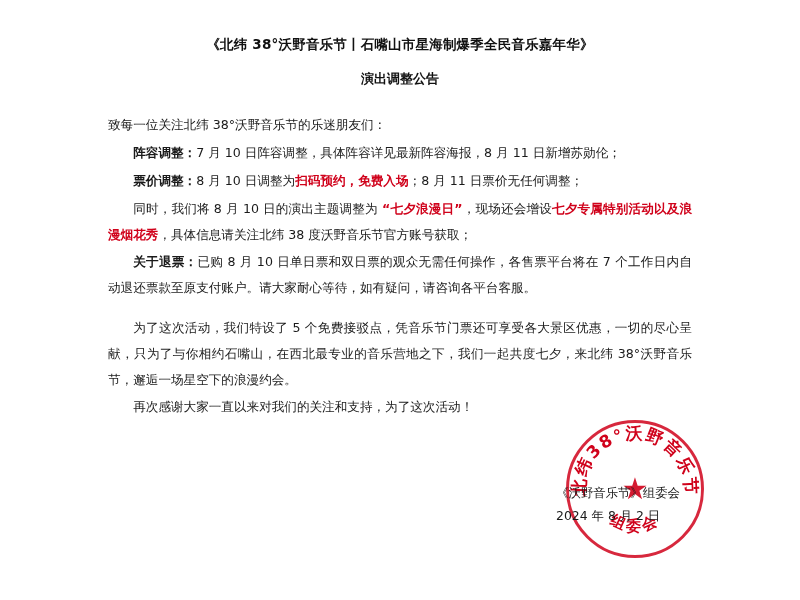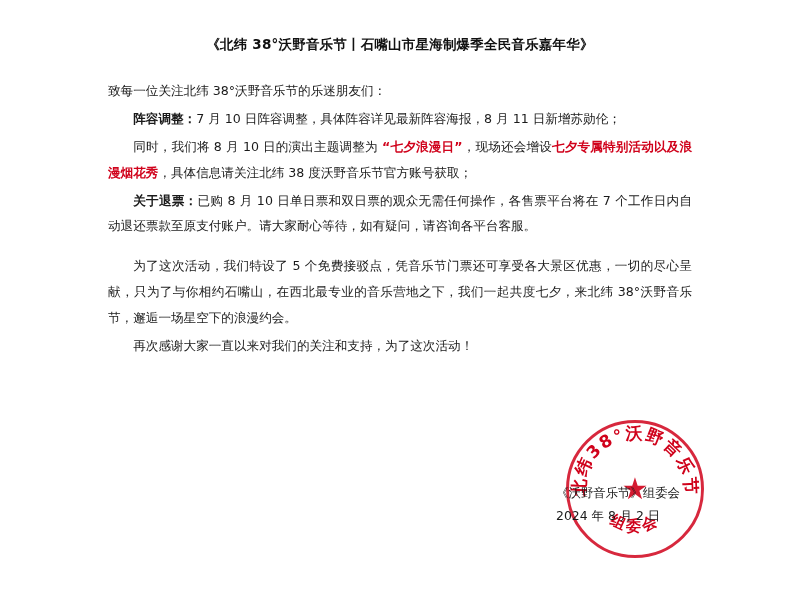--- a/index.html
+++ b/index.html
@@ -110,26 +110,28 @@
     white-space: nowrap;
   }
 </style>
 </head>
 <body>
 
 <div class="page">
 
   <div class="title-block">
     <div class="doc-title">《北纬 38°沃野音乐节丨石嘴山市星海制爆季全民音乐嘉年华》</div>
+    <div class="doc-subtitle">演出调整公告</div>
   </div>
 
   <div class="body-block">
     <p class="para">致每一位关注北纬 38°沃野音乐节的乐迷朋友们：</p>
     <div id="paras">
         <p class="para indent"><span class="b">阵容调整：</span><span>7 月 10 日阵容调整，具体阵容详见最新阵容海报，8 月 11 日新增苏勋伦；</span></p>
+        <p class="para indent"><span class="b">票价调整：</span><span>8 月 10 日调整为</span><span class="red">扫码预约，免费入场</span><span>；8 月 11 日票价无任何调整；</span></p>
         <p class="para indent"><span>同时，我们将 8 月 10 日的演出主题调整为 </span><span class="red">“七夕浪漫日”</span><span>，现场还会增设</span><span class="red">七夕专属特别活动以及浪漫烟花秀</span><span>，具体信息请关注北纬 38 度沃野音乐节官方账号获取；</span></p>
         <p class="para indent"><span class="b">关于退票：</span><span>已购 8 月 10 日单日票和双日票的观众无需任何操作，各售票平台将在 7 个工作日内自动退还票款至原支付账户。请大家耐心等待，如有疑问，请咨询各平台客服。</span></p>
         <p class="para indent gap"><span>为了这次活动，我们特设了 5 个免费接驳点，凭音乐节门票还可享受各大景区优惠，一切的尽心呈献，只为了与你相约石嘴山，在西北最专业的音乐营地之下，我们一起共度七夕，来北纬 38°沃野音乐节，邂逅一场星空下的浪漫约会。</span></p>
         <p class="para indent"><span>再次感谢大家一直以来对我们的关注和支持，为了这次活动！</span></p>
       </div>
   </div>
 
   <div class="seal">
     <div class="seal-ring"></div>
     <svg width="138" height="138" viewBox="0 0 138 138">

